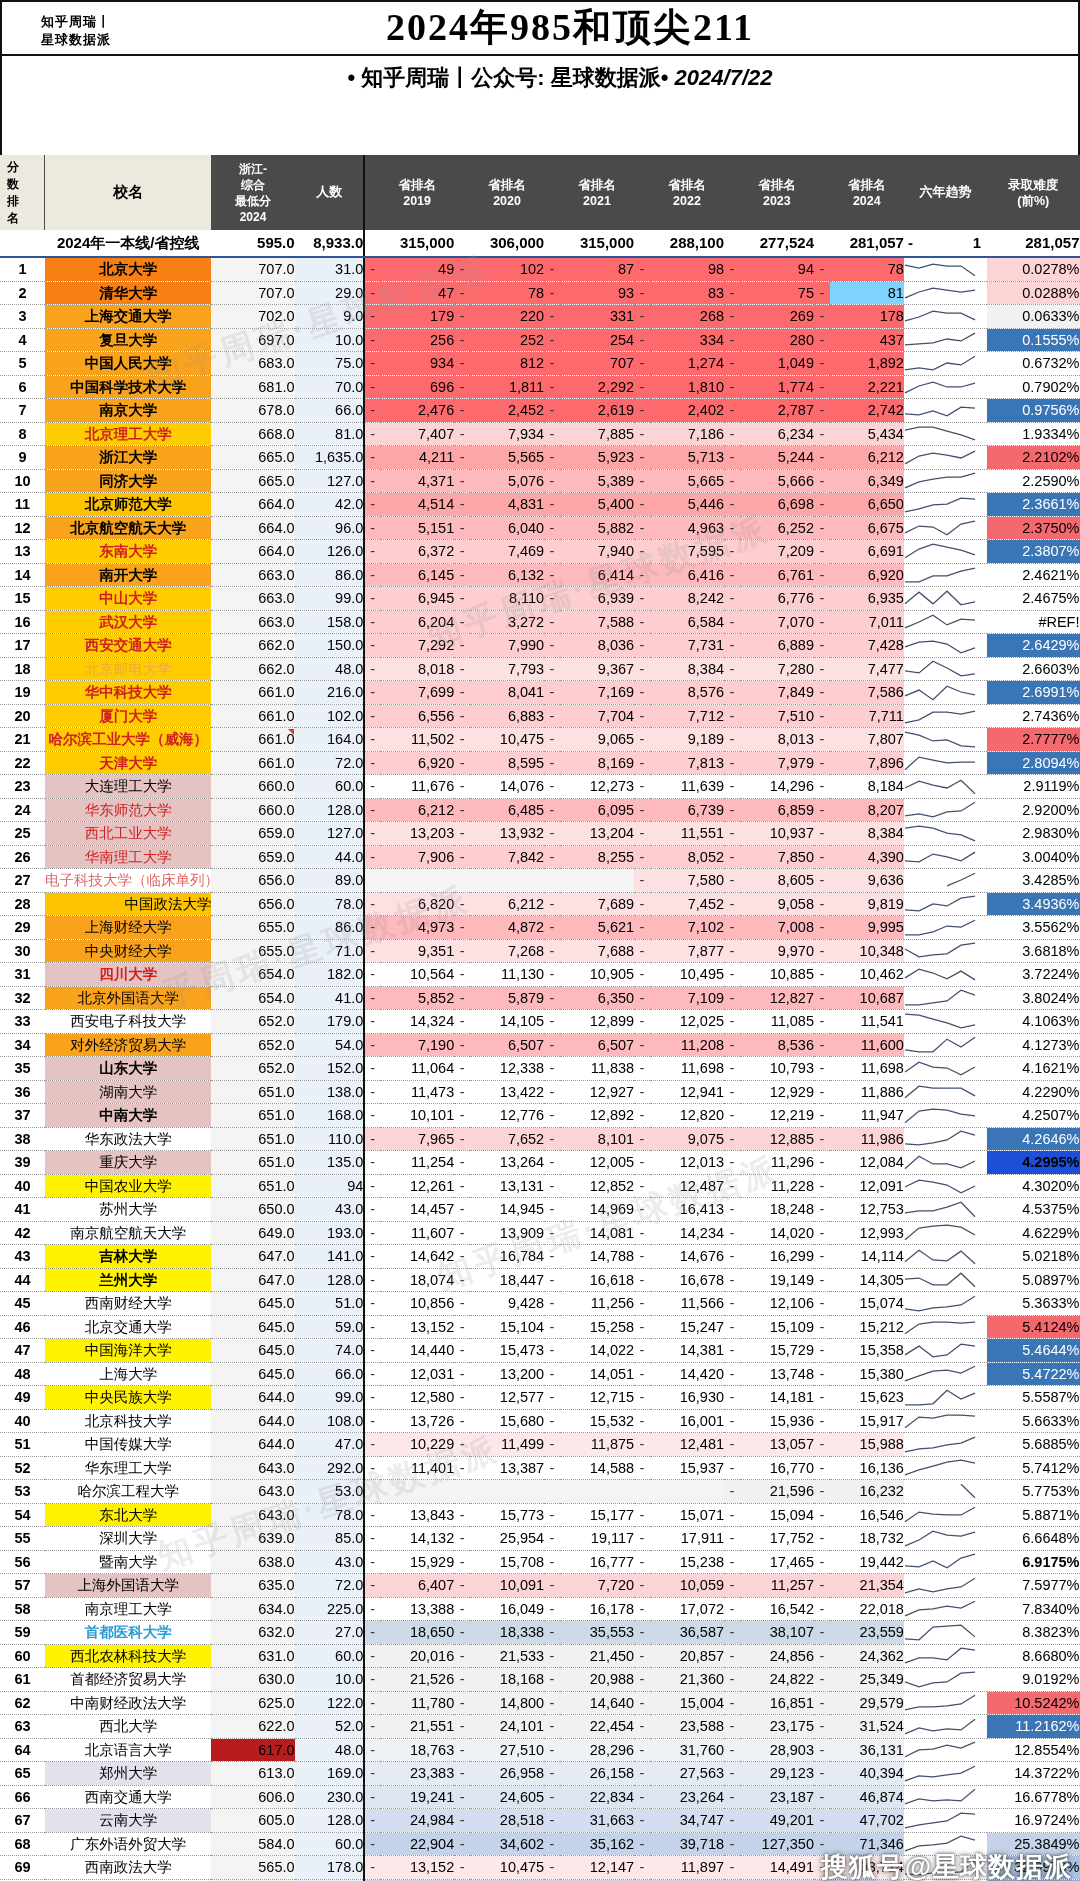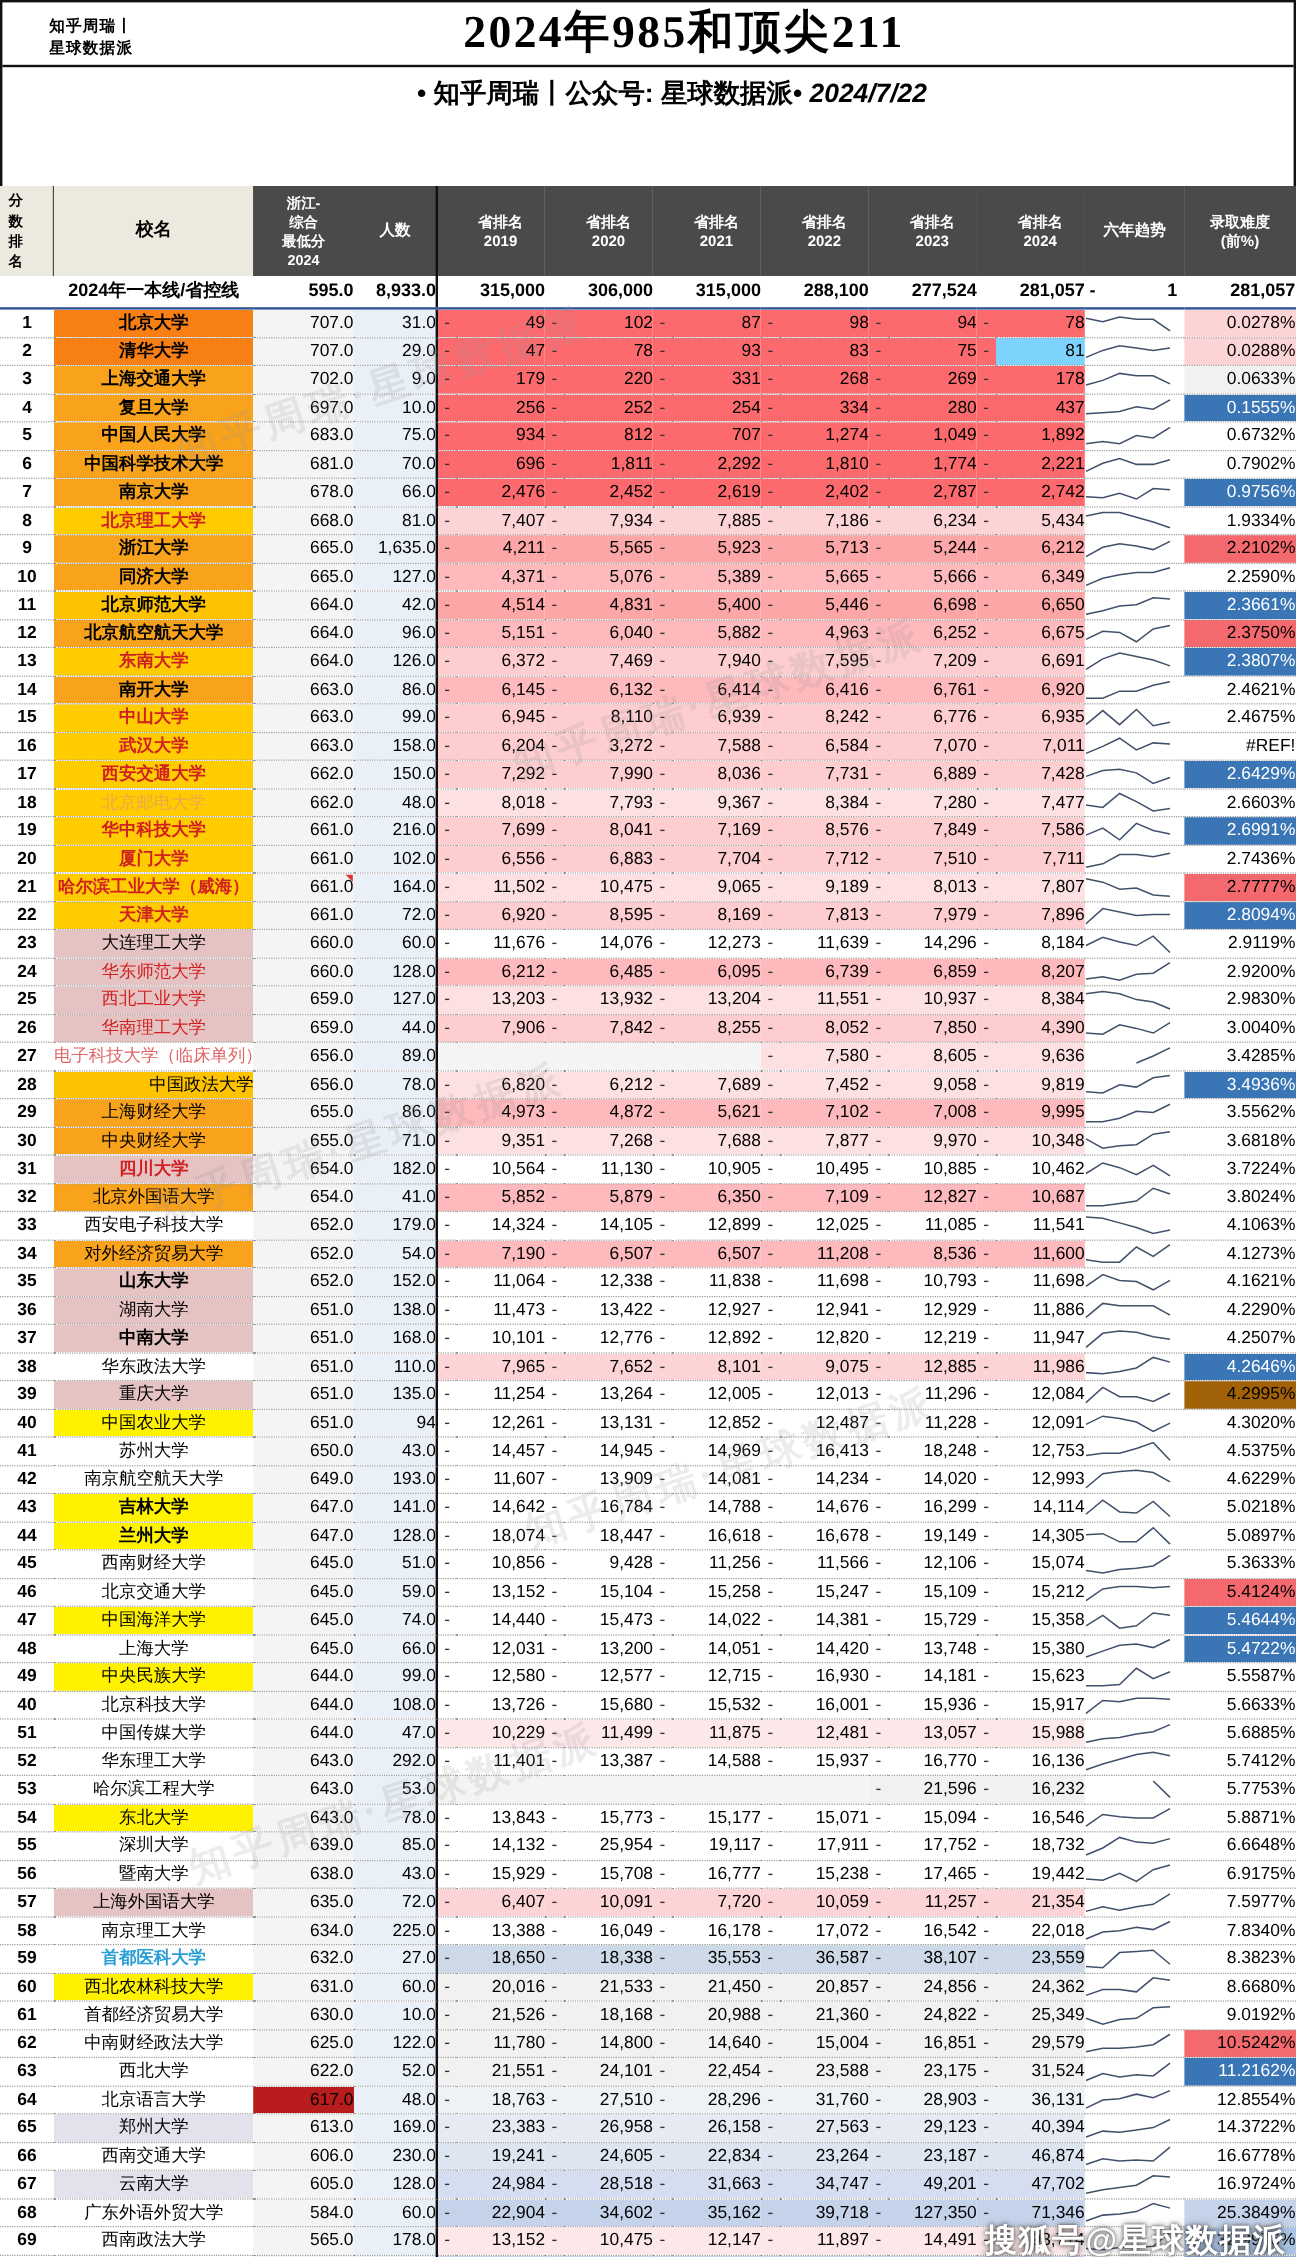--- a/index.html
+++ b/index.html
@@ -1137,21 +1137,21 @@
           <td class="c-yr" style="background:#fff">12,013</td>
           <td class="c-dash" style="background:#fff">-</td>
           <td class="c-yr" style="background:#fff">11,296</td>
           <td class="c-dash" style="background:#fff">-</td>
           <td class="c-yr" style="background:#fff">12,084</td>
           <td class="c-trend">
             <svg class="trendbox" viewBox="0 0 74 21">
               <polyline points="1.0,17.0 15.4,4.0 29.8,12.0 44.2,12.0 58.6,16.0 73.0,9.0"></polyline>
             </svg>
           </td>
-          <td class="c-diff" style="background:#a16207;">4.2995%</td>
+          <td class="c-diff" style="background:#1d4ed8;font-weight:bold;">4.2995%</td>
         </tr>
         <tr class="row-base">
           <td class="c-rank">40</td>
           <td class="c-name" style="background:#fff200;color:#000;">中国农业大学</td>
           <td class="c-score" style="background:#f4f4f4">651.0</td>
           <td class="c-cnt" style="background:#eaf0f8">94</td>
           <td class="c-dash sep-left" style="background:#fff">-</td>
           <td class="c-yr" style="background:#fff">12,261</td>
           <td class="c-dash" style="background:#fff">-</td>
           <td class="c-yr" style="background:#fff">13,131</td>
@@ -1545,21 +1545,21 @@
           <td class="c-yr" style="background:#fff">15,238</td>
           <td class="c-dash" style="background:#fff">-</td>
           <td class="c-yr" style="background:#fff">17,465</td>
           <td class="c-dash" style="background:#fff">-</td>
           <td class="c-yr" style="background:#fff">19,442</td>
           <td class="c-trend">
             <svg class="trendbox" viewBox="0 0 74 21">
               <polyline points="1.0,15.0 15.4,16.0 29.8,10.0 44.2,17.0 58.6,7.0 73.0,3.0"></polyline>
             </svg>
           </td>
-          <td class="c-diff" style="background:#fff;">6.9175%</td>
+          <td class="c-diff" style="background:#fff;font-weight:bold;">6.9175%</td>
         </tr>
         <tr class="row-base">
           <td class="c-rank">57</td>
           <td class="c-name" style="background:#e5c3c3;color:#000;">上海外国语大学</td>
           <td class="c-score" style="background:#f4f4f4">635.0</td>
           <td class="c-cnt" style="background:#eaf0f8">72.0</td>
           <td class="c-dash sep-left" style="background:#fdd4d5">-</td>
           <td class="c-yr" style="background:#fdd4d5">6,407</td>
           <td class="c-dash" style="background:#fdd4d5">-</td>
           <td class="c-yr" style="background:#fdd4d5">10,091</td>

